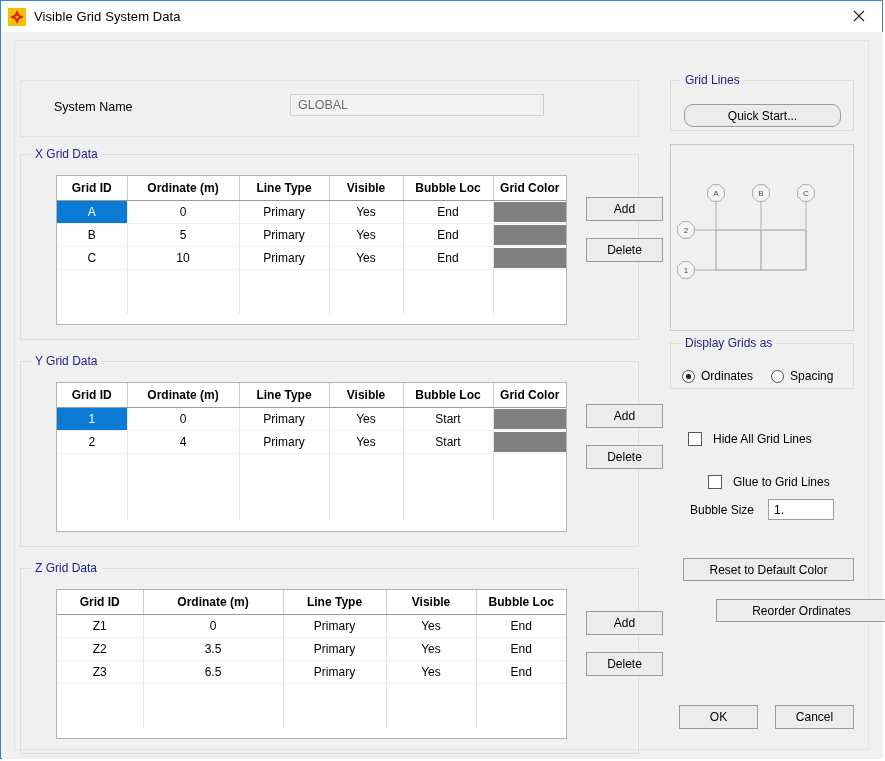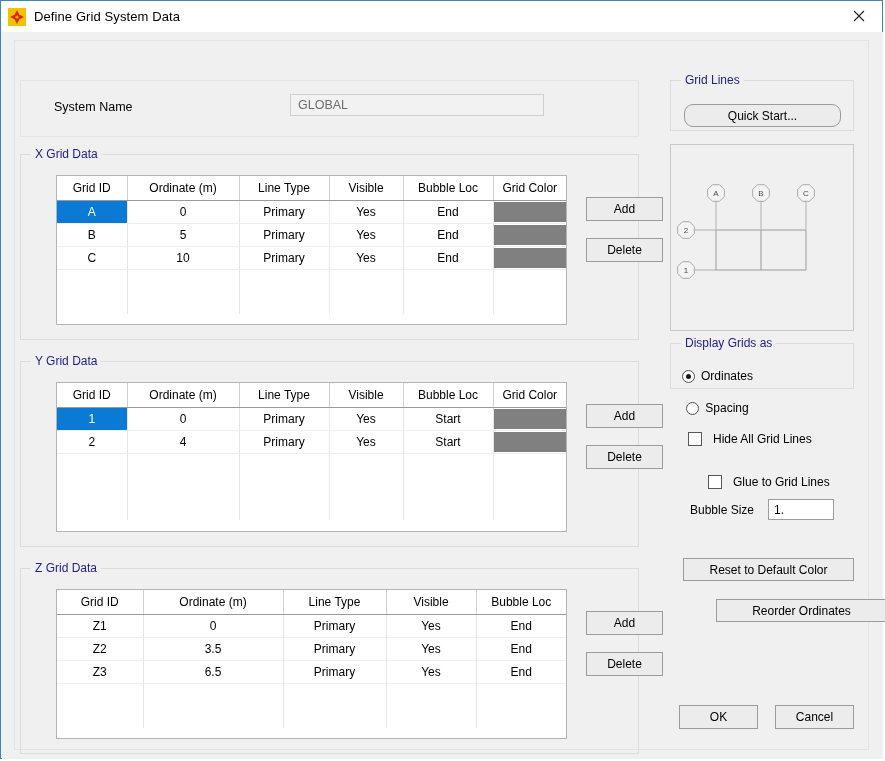--- a/index.html
+++ b/index.html
@@ -125,21 +125,21 @@
     overflow: hidden;
   }
   .grid-table {
     width: 100%;
     border-collapse: collapse;
     table-layout: fixed;
     font-size: 12px;
   }
   .grid-table th {
     height: 24px;
-    font-weight: normal;
+    font-weight: bold;
     background: #ffffff;
     border-right: 1px solid #d0d0d0;
     border-bottom: 1px solid #9a9a9a;
     color: #000;
     text-align: center;
     padding: 0;
   }
   .grid-table th:last-child { border-right: none; }
   .grid-table td {
     height: 22px;
@@ -209,21 +209,20 @@
   }
   #display-group {
     left: 668px; top: 311px;
     width: 184px; height: 46px;
   }
   .radio-row {
     position: absolute;
     left: 680px; top: 337px;
     display: flex; align-items: center;
     gap: 18px;
-    flex-direction: column;
   }
   .radio-item { display: flex; align-items: center; gap: 6px; }
   .radio {
     width: 13px; height: 13px;
     border-radius: 50%;
     border: 1px solid #4f4f4f;
     background: #fff;
     position: relative;
     box-sizing: border-box;
   }
@@ -279,21 +278,21 @@
 <div class="window">
 
   <div class="titlebar">
     <span class="app-icon">
       <svg viewBox="0 0 18 18" width="18" height="18">
         <rect x="0" y="0" width="18" height="18" fill="#f2c200"></rect>
         <path d="M9 2 L11.3 6.7 L16 9 L11.3 11.3 L9 16 L6.7 11.3 L2 9 L6.7 6.7 Z" fill="#e02020"></path>
         <circle cx="9" cy="9" r="1.6" fill="#f2c200"></circle>
       </svg>
     </span>
-    <span class="title-text">Define Grid System Data</span>
+    <span class="title-text">Visible Grid System Data</span>
     <div class="close-btn">
       <svg viewBox="0 0 12 12" width="12" height="12">
         <line x1="1" y1="1" x2="11" y2="11" stroke="#222" stroke-width="1.1"></line>
         <line x1="11" y1="1" x2="1" y2="11" stroke="#222" stroke-width="1.1"></line>
       </svg>
     </div>
   </div>
 
   <div class="client">
     <div class="inner-frame"></div>

